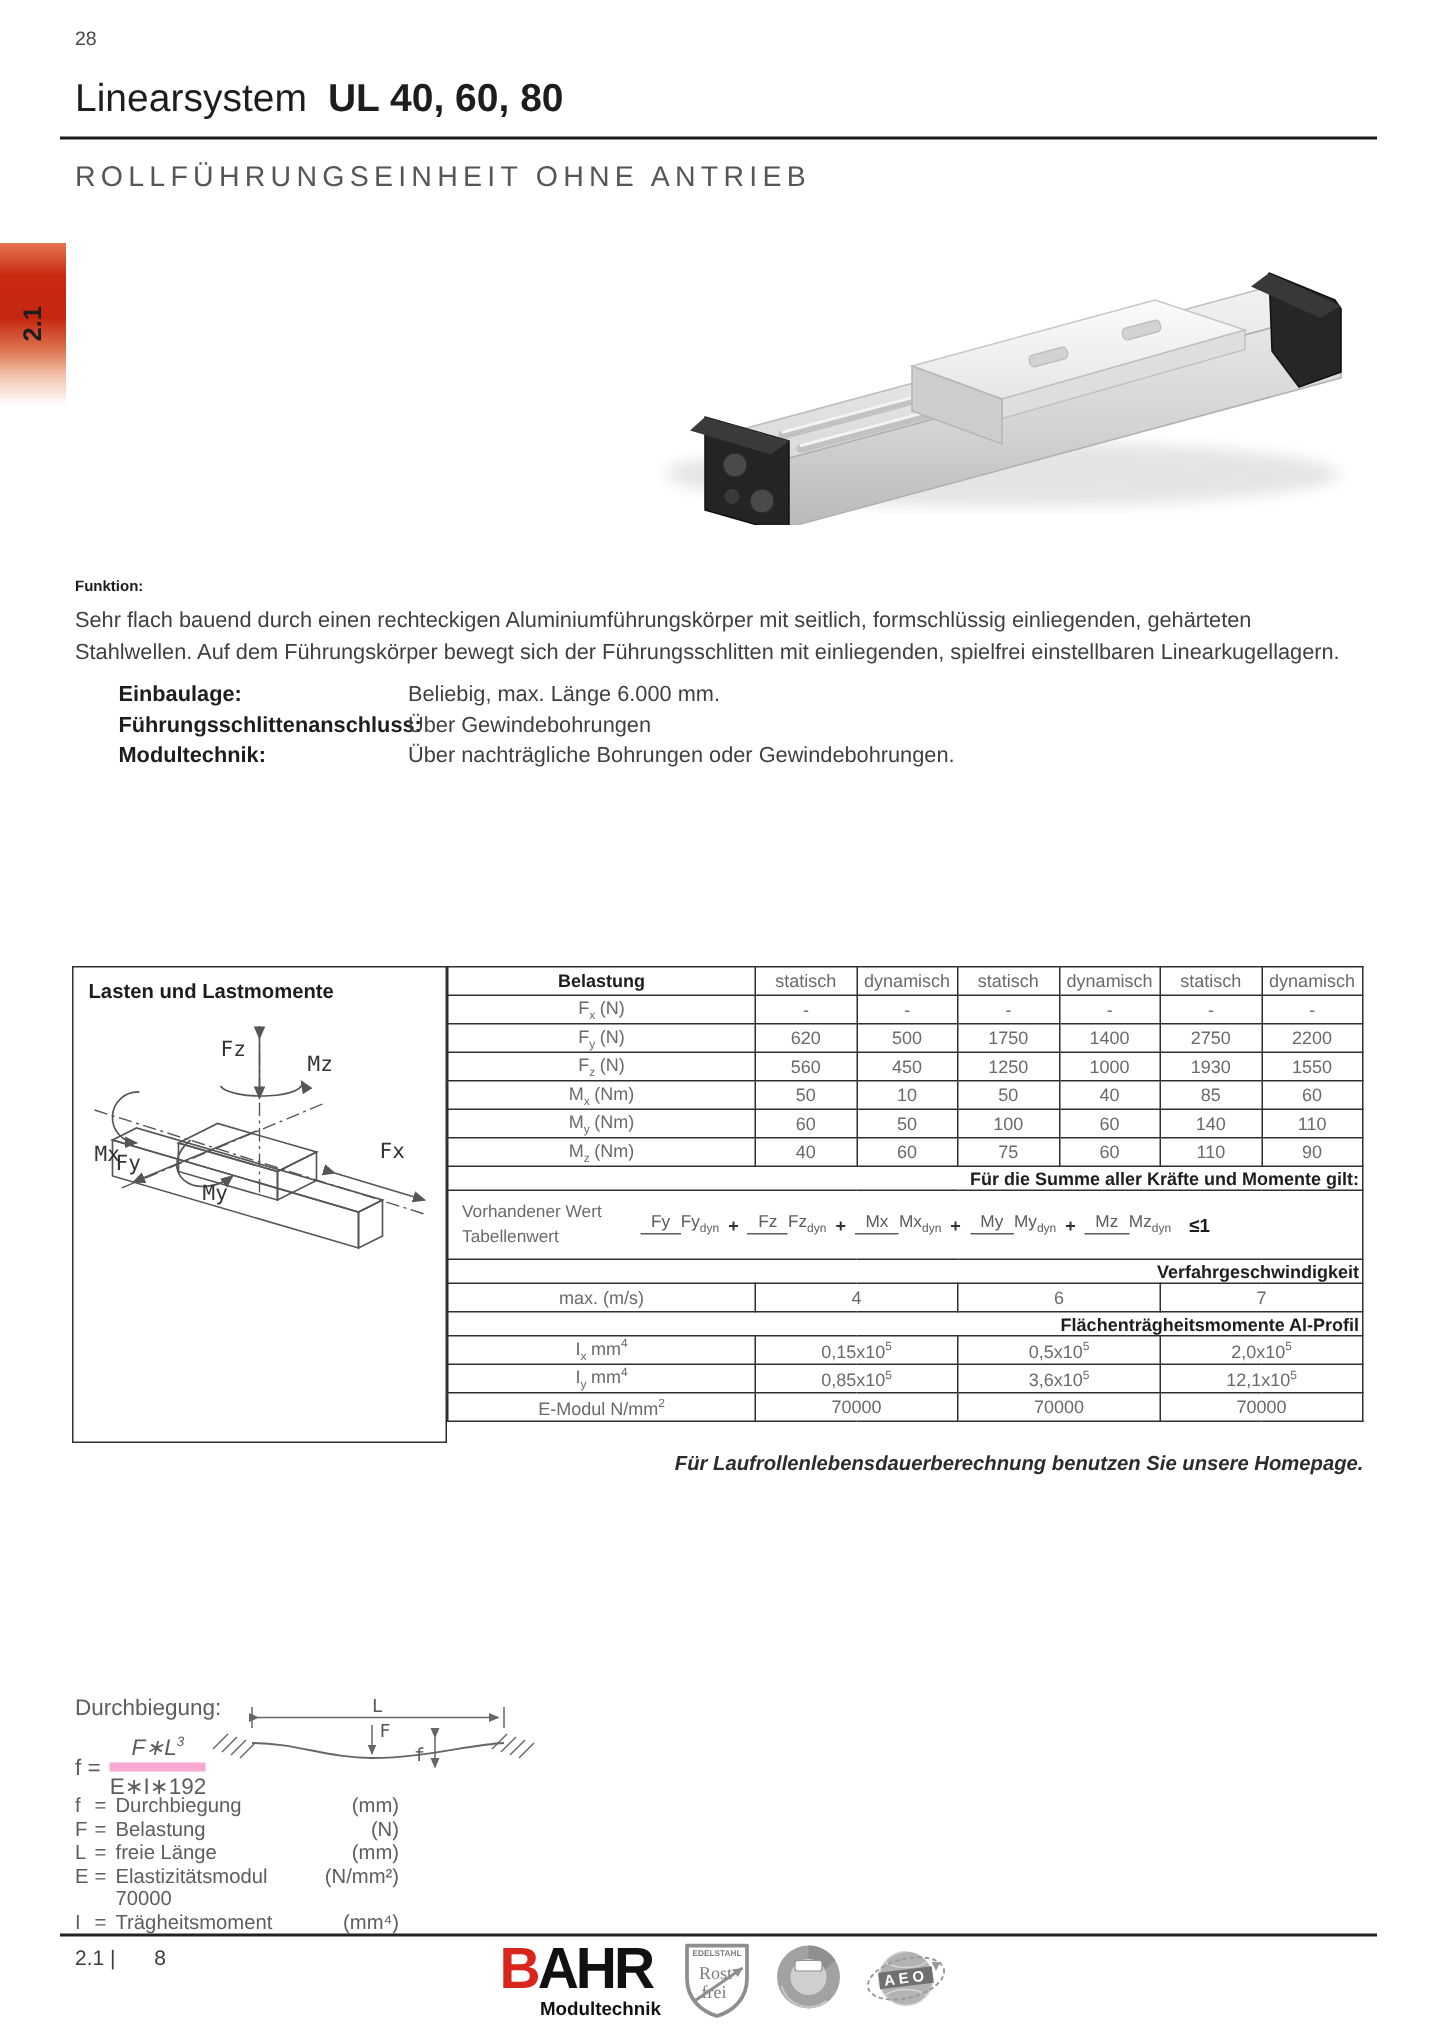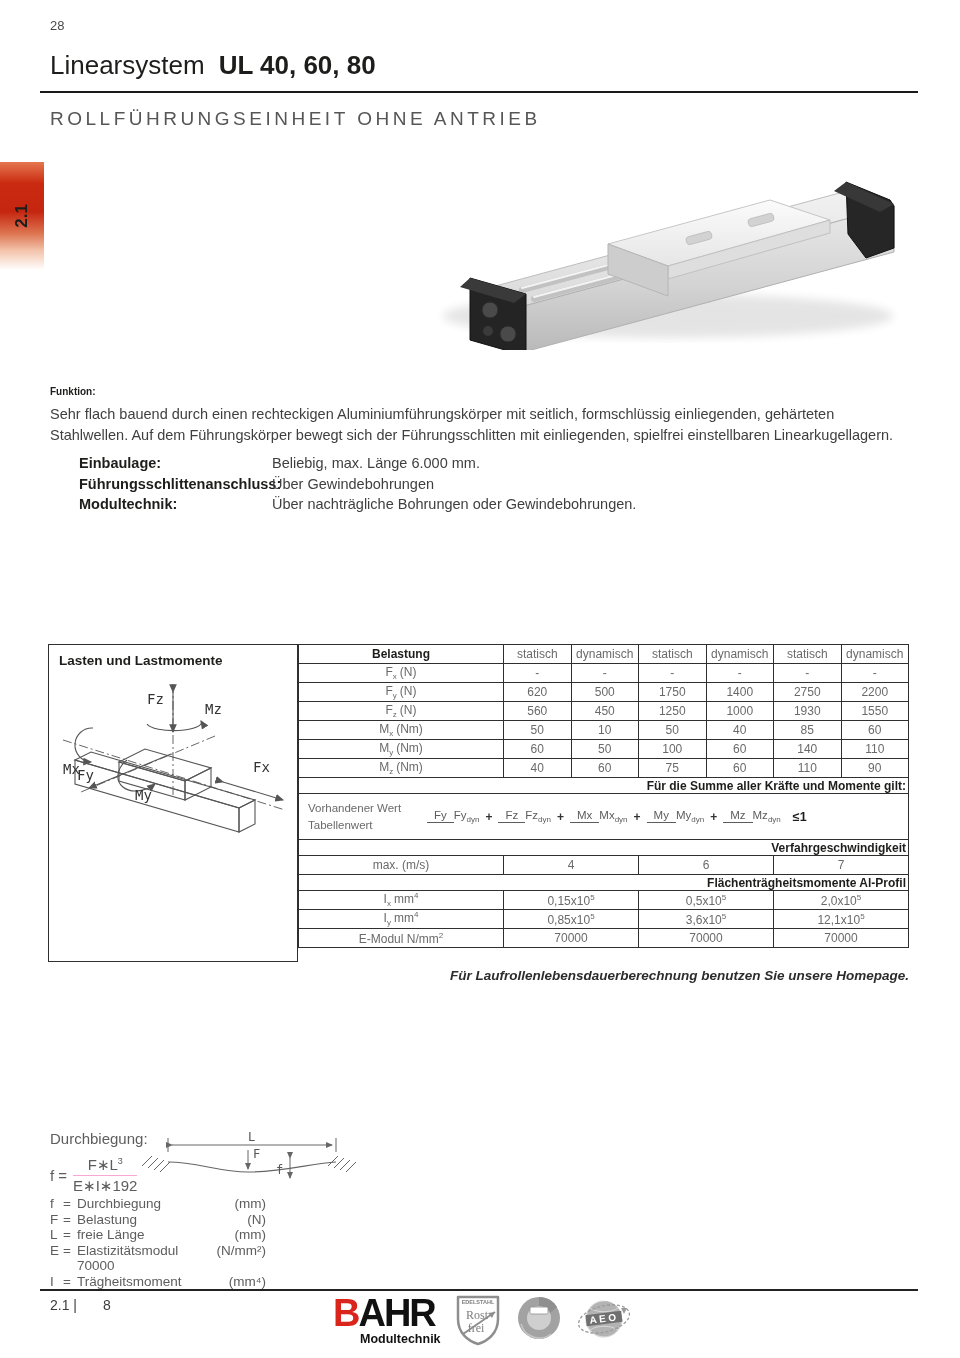--- a/index.html
+++ b/index.html
@@ -50,21 +50,21 @@
   .frac sub { font-size:8px; }
   .plus { font-weight:700; color:#333; margin:0 2px; }
   .res { font-weight:800; color:#1d1d1b; font-size:12.5px; margin-left:8px; }
 
   .note { position:absolute; left:298px; top:968px; width:611px; text-align:right; font-style:italic; font-weight:600; font-size:13.5px; color:#2c2c2c; }
 
   .db-heading { position:absolute; left:50px; top:1130px; font-size:15px; color:#5d5d5d; }
   .db-formula { position:absolute; left:50px; top:1156px; display:flex; align-items:center; color:#5d5d5d; font-size:15px; }
   .db-lhs { margin-right:6px; }
   .db-frac { display:inline-block; text-align:center; }
-  .db-frac .dn { display:block; border-bottom:1px solid #f9a8d4; padding:0 6px 1px; }
+  .db-frac .dn { display:block; border-bottom:6px solid #f9a8d4; padding:0 6px 1px;font-style:italic; }
   .db-frac .dd { display:block; padding-top:1px; }
   .db-frac sup { font-size:9px; }
   .beam-svg { position:absolute; left:138px; top:1132px; }
   .db-legend { position:absolute; left:50px; top:1196px; width:216px; }
   .leg-row { display:flex; font-size:13.5px; line-height:15.5px; color:#5d5d5d; }
   .leg-sym { width:13px; }
   .leg-eq { width:14px; }
   .leg-desc { flex:1; }
   .leg-unit { text-align:right; }
 

